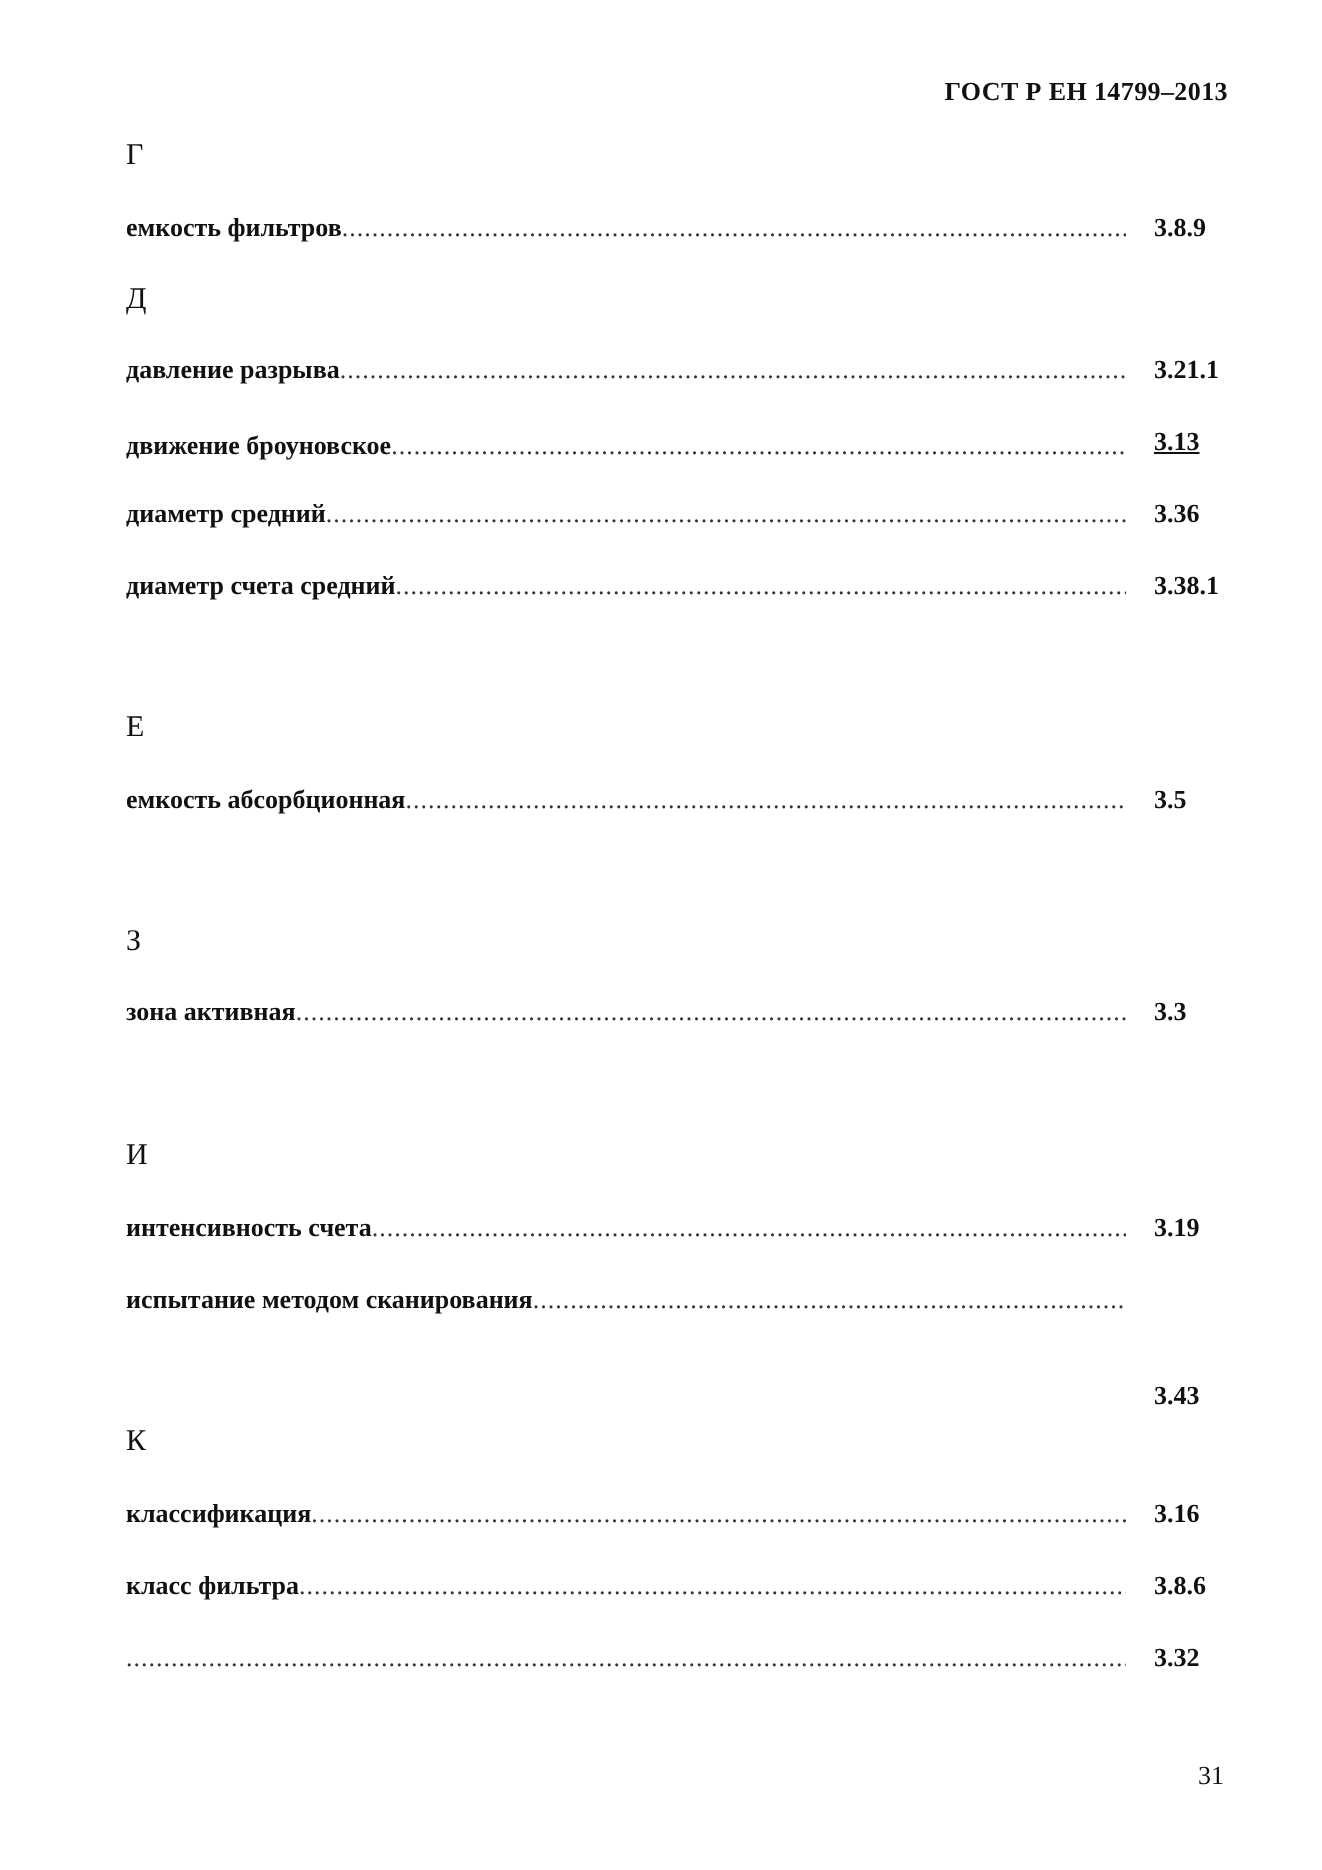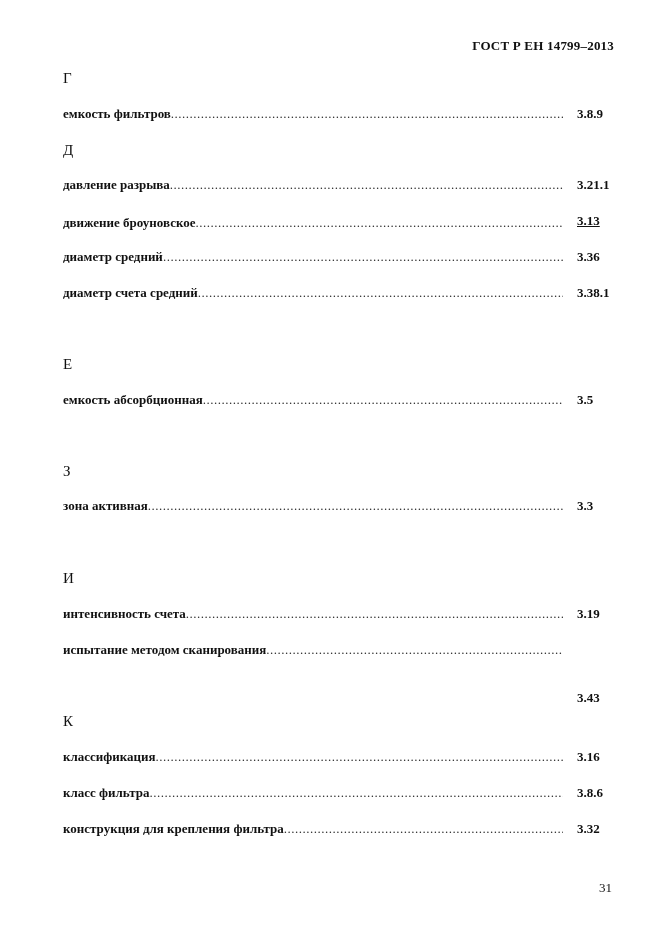--- a/index.html
+++ b/index.html
@@ -140,18 +140,17 @@
 </div>
 <div class="ref" style="top:749px;">3.16</div>
 
 <div class="entry" style="top:785px;">
   <span class="term">класс фильтра</span>
   <span class="dots"></span>
 </div>
 <div class="ref" style="top:785px;">3.8.6</div>
 
 <div class="entry" style="top:821px;">
-  <span class="term">конструкция для крепления фильтра</span>
   <span class="dots"></span>
 </div>
 <div class="ref" style="top:821px;">3.32</div>
 
 <div class="page-number">31</div>
 
 </body></html>

